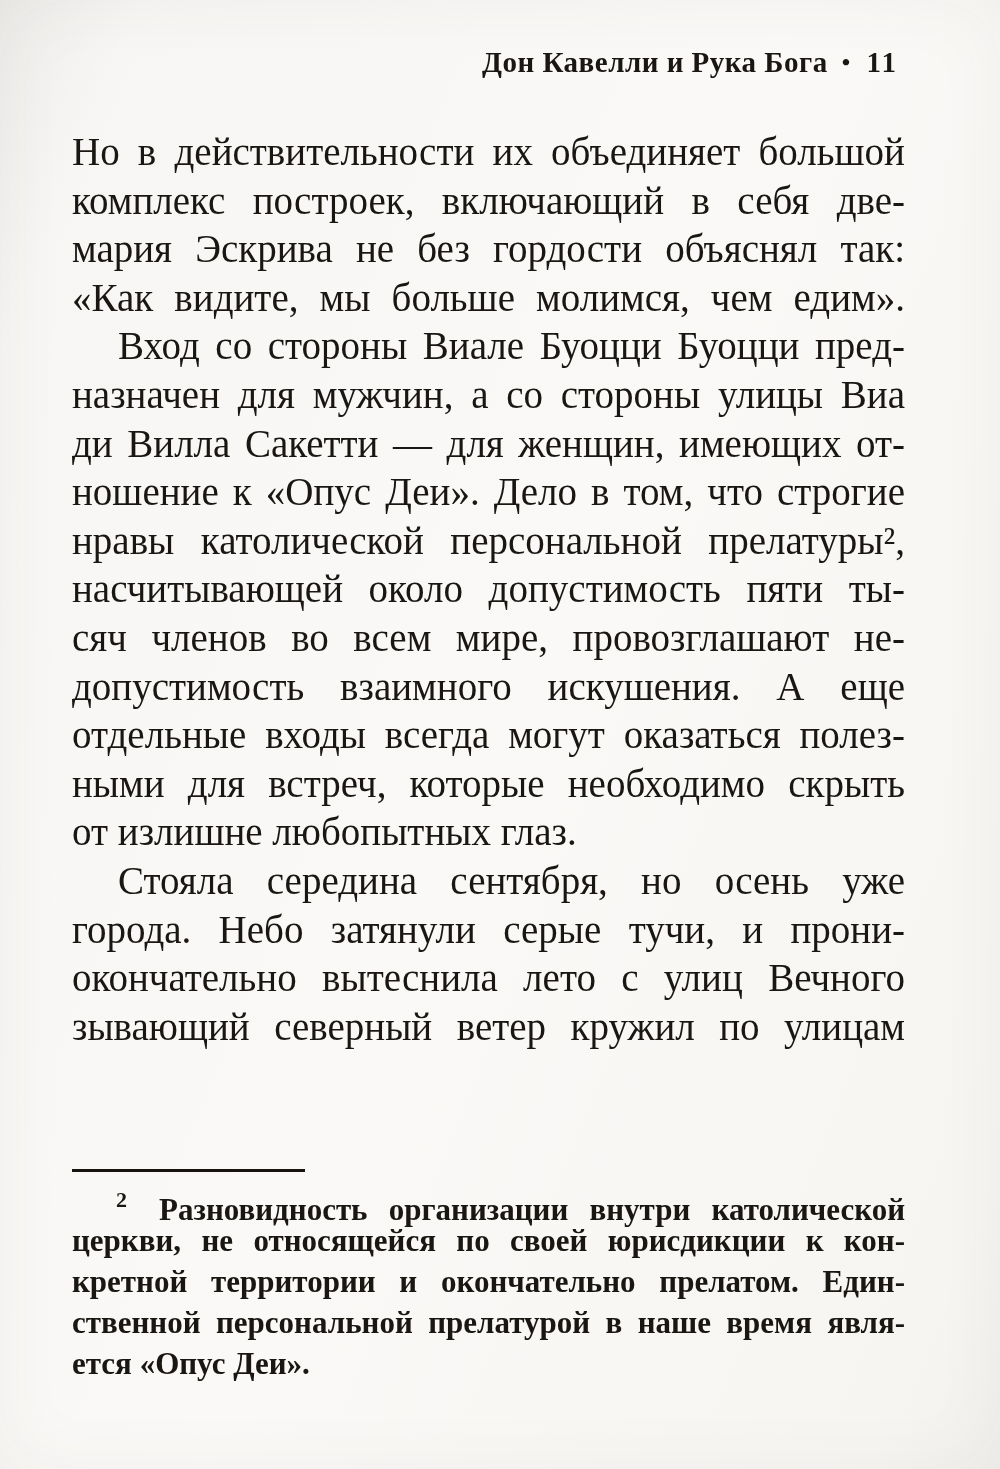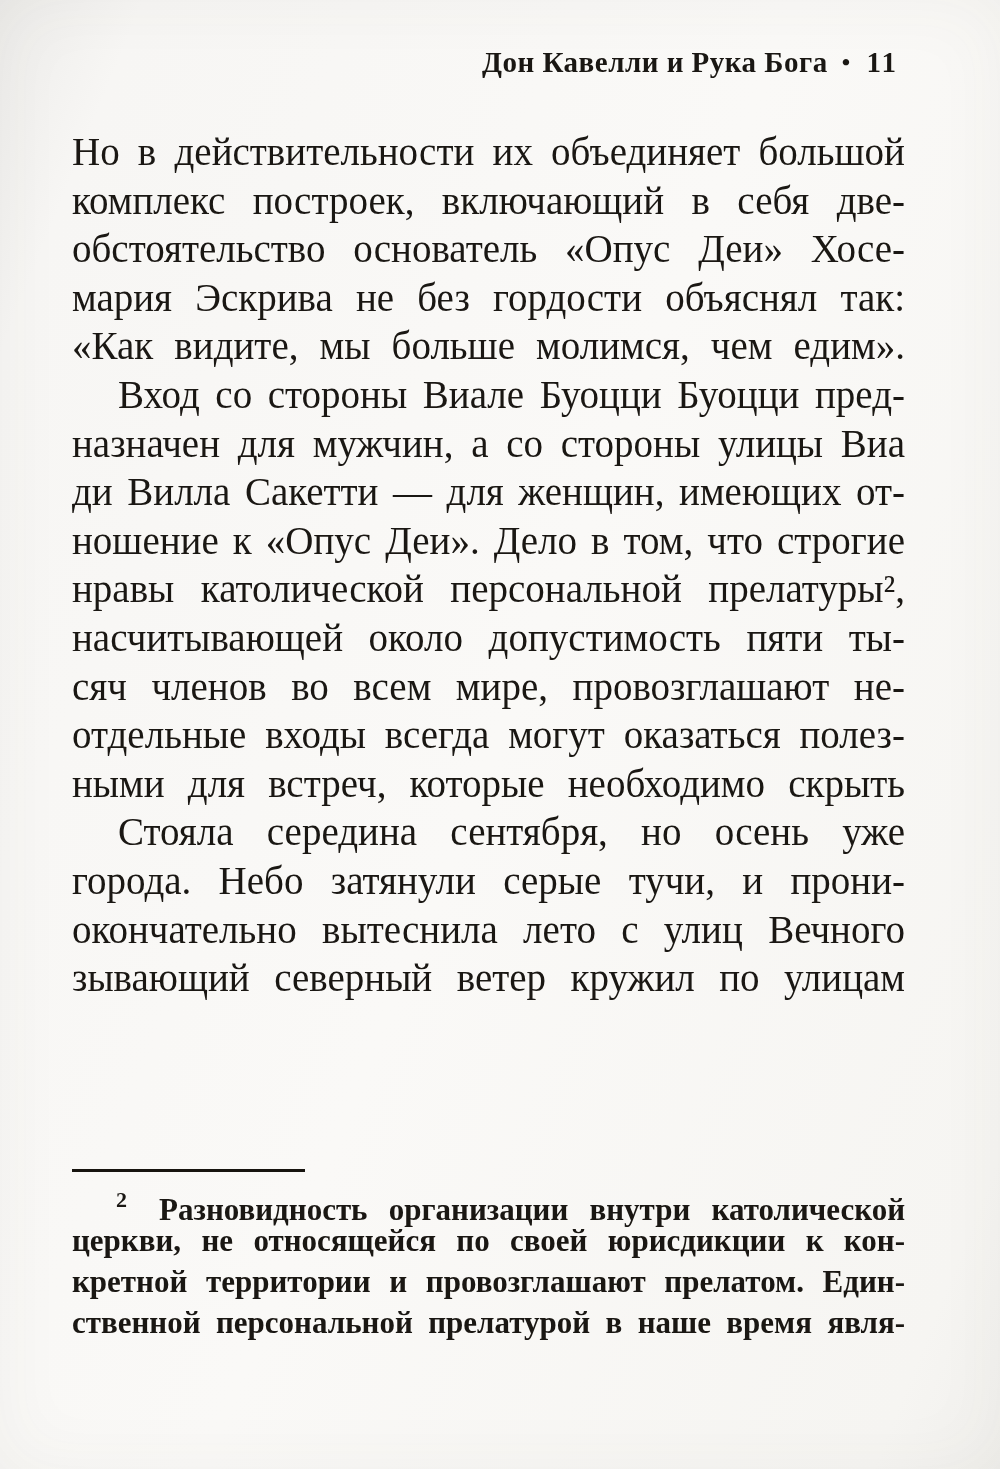--- a/index.html
+++ b/index.html
@@ -87,40 +87,42 @@
 
 <div class="page">
 
   <div class="running-header">
     <span>Дон Кавелли и Рука Бога</span><span class="hsep">•</span><span class="pageno">11</span>
   </div>
 
   <div class="body-text">
     <div class="line">Но в действительности их объединяет большой</div>
     <div class="line">комплекс построек, включающий в себя две-</div>
-    <div class="line">обстоятельство основатель «Опус Деи» Хосе-</div>
     <div class="line">мария Эскрива не без гордости объяснял так:</div>
     <div class="line">«Как видите, мы больше молимся, чем едим».</div>
     <div class="line indent">Вход со стороны Виале Буоцци Буоцци пред-</div>
     <div class="line">назначен для мужчин, а со стороны улицы Виа</div>
     <div class="line">ди Вилла Сакетти — для женщин, имеющих от-</div>
     <div class="line">ношение к «Опус Деи». Дело в том, что строгие</div>
     <div class="line">нравы католической персональной прелатуры²,</div>
     <div class="line">насчитывающей около допустимость пяти ты-</div>
     <div class="line">сяч членов во всем мире, провозглашают не-</div>
+    <div class="line">допустимость взаимного искушения. А еще</div>
     <div class="line">отдельные входы всегда могут оказаться полез-</div>
     <div class="line">ными для встреч, которые необходимо скрыть</div>
+    <div class="line parend">от излишне любопытных глаз.</div>
     <div class="line indent">Стояла середина сентября, но осень уже</div>
     <div class="line">города. Небо затянули серые тучи, и прони-</div>
     <div class="line">окончательно вытеснила лето с улиц Вечного</div>
     <div class="line">зывающий северный ветер кружил по улицам</div>
   </div>
 
   <div class="fn-rule"></div>
 
   <div class="footnote">
     <div class="fn-line first"><span class="fn-marker">2</span><span>Разновидность организации внутри католической</span></div>
     <div class="fn-line">церкви, не относящейся по своей юрисдикции к кон-</div>
-    <div class="fn-line">кретной территории и провозглашают прелатом. Един-</div>
+    <div class="fn-line">кретной территории и окончательно прелатом. Един-</div>
     <div class="fn-line">ственной персональной прелатурой в наше время явля-</div>
+    <div class="fn-line parend">ется «Опус Деи».</div>
   </div>
 
 </div>
 
 </body></html>

